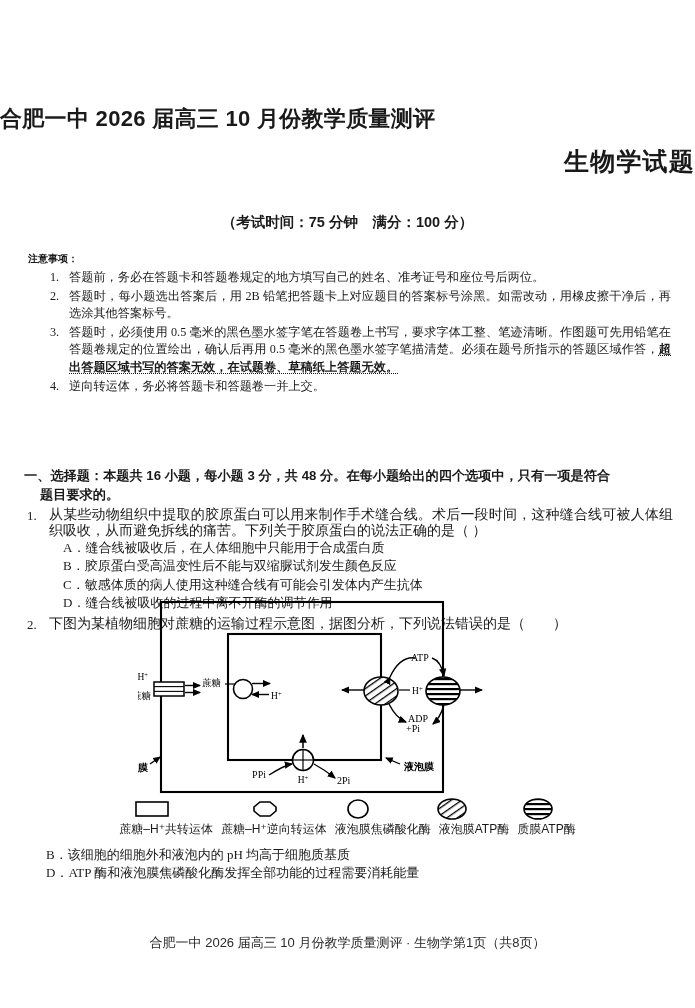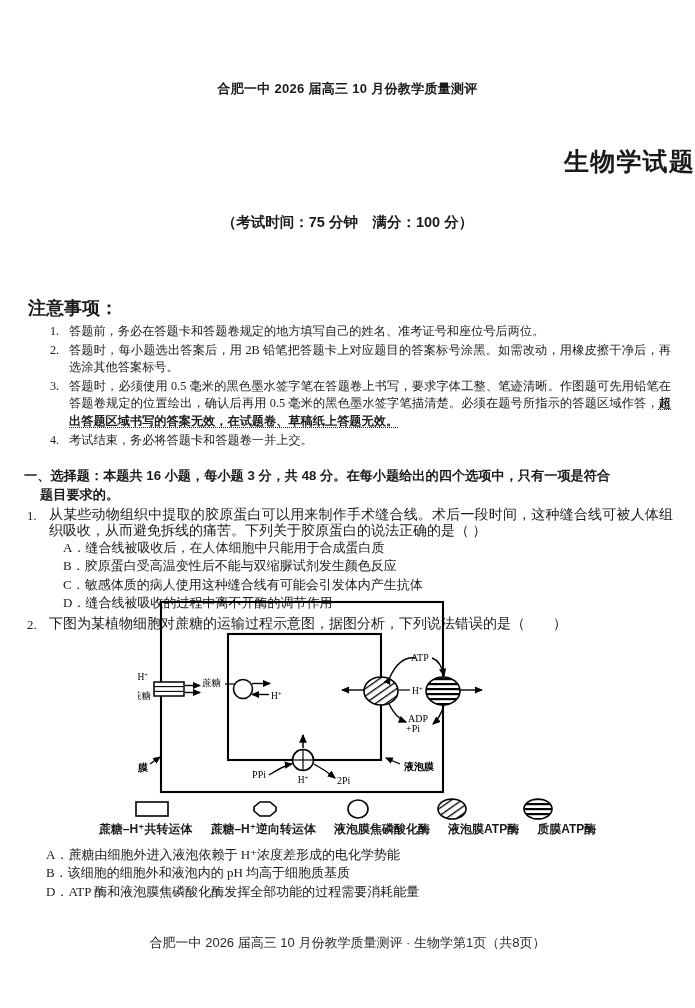--- a/index.html
+++ b/index.html
@@ -18,23 +18,23 @@
   .page {
     position: absolute;
     inset: 0;
     padding: 0;
   }
 
   
   .doc-title {
     position: absolute;
     left: 0; right: 0;
-    top: 80px;
-    text-align: center;
-    font-size: 13px;
+    top: 104px;
+    text-align: left;
+    font-size: 22px;
     font-weight: bold;
     letter-spacing: 0.3px;
     font-family: "Liberation Sans", "DejaVu Sans", sans-serif;
   }
   .doc-subtitle {
     position: absolute;
     left: 0; right: 0;
     top: 145px;
     text-align: right;
     font-size: 25px;
@@ -53,25 +53,24 @@
   }
 
   
   .notice {
     position: absolute;
     left: 28px;
     right: 24px;
     top: 252px;
   }
   .notice-heading {
-    font-size: 18px;
+    font-size: 10px;
     font-weight: bold;
     font-family: "Liberation Sans", "DejaVu Sans", sans-serif;
     margin-bottom: 3px;
-    margin-top: 44px;
   }
   .notice-item {
     display: flex;
     font-size: 12.2px;
     line-height: 17.6px;
     margin-left: 22px;
     margin-bottom: 1px;
   }
   .notice-num {
     width: 19px;
@@ -150,23 +149,23 @@
     top: 798px;
     display: flex;
     justify-content: center;
   }
   .legend-labels {
     position: absolute;
     left: 0; right: 0;
     top: 821px;
     display: flex;
     justify-content: center;
-    gap: 18px;
+    gap: 8px;
     font-size: 12px;
-    font-weight: bold;
+    font-weight: normal;
     font-family: "Liberation Sans", "DejaVu Sans", sans-serif;
     white-space: nowrap;
   }
 
   
   .q2-options {
     position: absolute;
     left: 46px;
     right: 22px;
     top: 846px;
@@ -207,21 +206,21 @@
       <span class="notice-text">答题时，每小题选出答案后，用 2B 铅笔把答题卡上对应题目的答案标号涂黑。如需改动，用橡皮擦干净后，再选涂其他答案标号。</span>
     </div>
 
     <div class="notice-item">
       <span class="notice-num">3.</span>
       <span class="notice-text"><span>答题时，必须使用 0.5 毫米的黑色墨水签字笔在答题卷上书写，要求字体工整、笔迹清晰。作图题可先用铅笔在答题卷规定的位置绘出，确认后再用 0.5 毫米的黑色墨水签字笔描清楚。必须在题号所指示的答题区域作答，</span><span class="dotted">超出答题区域书写的答案无效，在试题卷、草稿纸上答题无效。</span></span>
     </div>
 
     <div class="notice-item">
       <span class="notice-num">4.</span>
-      <span class="notice-text">考试结束，务必将答题卡和答题卷一并上交。</span>
+      <span class="notice-text">逆向转运体，务必将答题卡和答题卷一并上交。</span>
     </div>
   </div>
 
   <div class="section">
     <div class="section-head">
       <span>一、选择题：</span><span>本题共 16 小题，每小题 3 分，共 48 分。在每小题给出的四个选项中，只有一项是符合</span>
       <span class="indent2">题目要求的。</span>
     </div>
 
     <div class="q">
@@ -344,21 +343,20 @@
 
   <div class="legend-labels">
     <span>蔗糖–H⁺共转运体</span>
     <span>蔗糖–H⁺逆向转运体</span>
     <span>液泡膜焦磷酸化酶</span>
     <span>液泡膜ATP酶</span>
     <span>质膜ATP酶</span>
   </div>
 
   <div class="q2-options">
-    <div class="opt">A．蔗糖由细胞外进入液泡依赖于 H⁺浓度差形成的电化学势能</div>
     <div class="opt">B．该细胞的细胞外和液泡内的 pH 均高于细胞质基质</div>
     <div class="opt opt-d-tight">D．ATP 酶和液泡膜焦磷酸化酶发挥全部功能的过程需要消耗能量</div>
   </div>
 
   <div class="footer">
     <span>合肥一中 2026 届高三 10 月份教学质量测评 · 生物学</span><span class="pg">第1页（共8页）</span>
   </div>
 
 </div>
 

